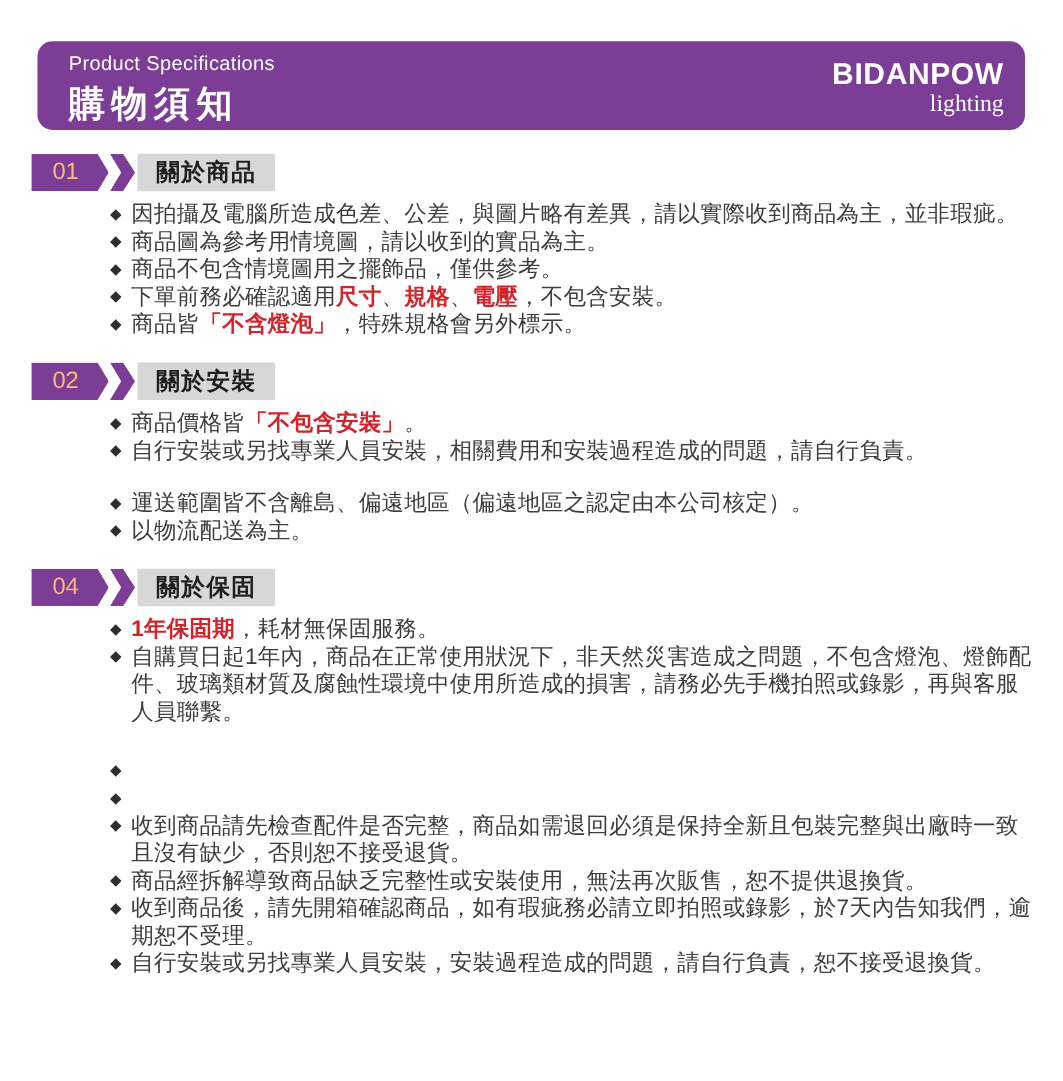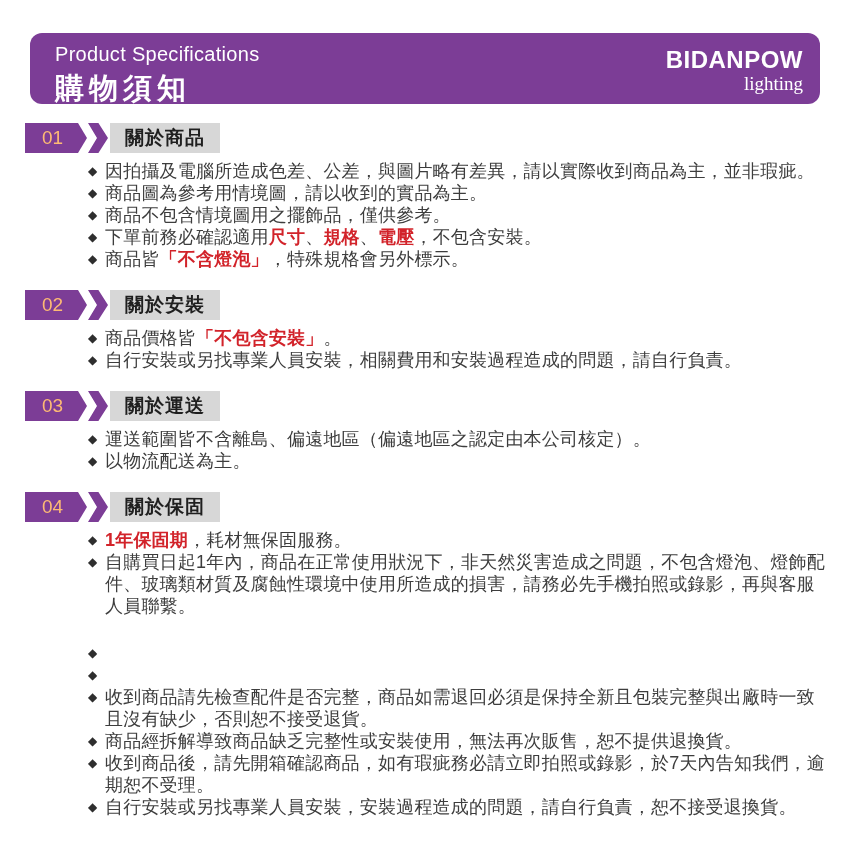--- a/index.html
+++ b/index.html
@@ -22,21 +22,21 @@
   
   .banner {
     position: relative;
     margin: 33px 30px 0 30px;
     height: 71px;
     border-radius: 12px;
     background: var(--purple);
     color: #fff;
   }
   .banner-left { position: absolute; left: 25px; top: 10px; }
-  .eyebrow { font-size: 20px; letter-spacing: 0.3px; text-align: center; }
+  .eyebrow { font-size: 16px; letter-spacing: 0.3px; text-align: center; }
   .main-title { font-size: 29px; font-weight: bold; letter-spacing: 5px; margin-top: 3px; }
   .logo { position: absolute; right: 17px; top: 15px; text-align: right; line-height: 1; }
   .brand { font-size: 24px; font-weight: bold; letter-spacing: 0.5px; }
   .brand-sub { font-family: "Liberation Serif", "DejaVu Serif", serif; font-size: 19px; margin-top: 2px; }
 
   
   .content { padding: 0 25px; }
   .section { margin-top: 20px; }
   .section:first-child { margin-top: 19px; }
   .section.gap-lg { margin-top: 25px; }
@@ -131,25 +131,20 @@
           <span class="btext"><span>商品價格皆</span><span class="seg-red">「不包含安裝」</span><span>。</span></span>
         </li>
         <li>
           <span class="diamond">◆</span>
           <span class="btext"><span>自行安裝或另找專業人員安裝，相關費用和安裝過程造成的問題，請自行負責。</span></span>
         </li>
       </ul>
   </section>
 
   <section class="section">
-    <div class="section-header">
-      <div class="badge-num">03</div>
-      <div class="badge-arrow"></div>
-      <div class="section-title">關於運送</div>
-    </div>
     <ul class="bullets">
         <li>
           <span class="diamond">◆</span>
           <span class="btext"><span>運送範圍皆不含離島、偏遠地區（偏遠地區之認定由本公司核定）。</span></span>
         </li>
         <li>
           <span class="diamond">◆</span>
           <span class="btext"><span>以物流配送為主。</span></span>
         </li>
       </ul>

